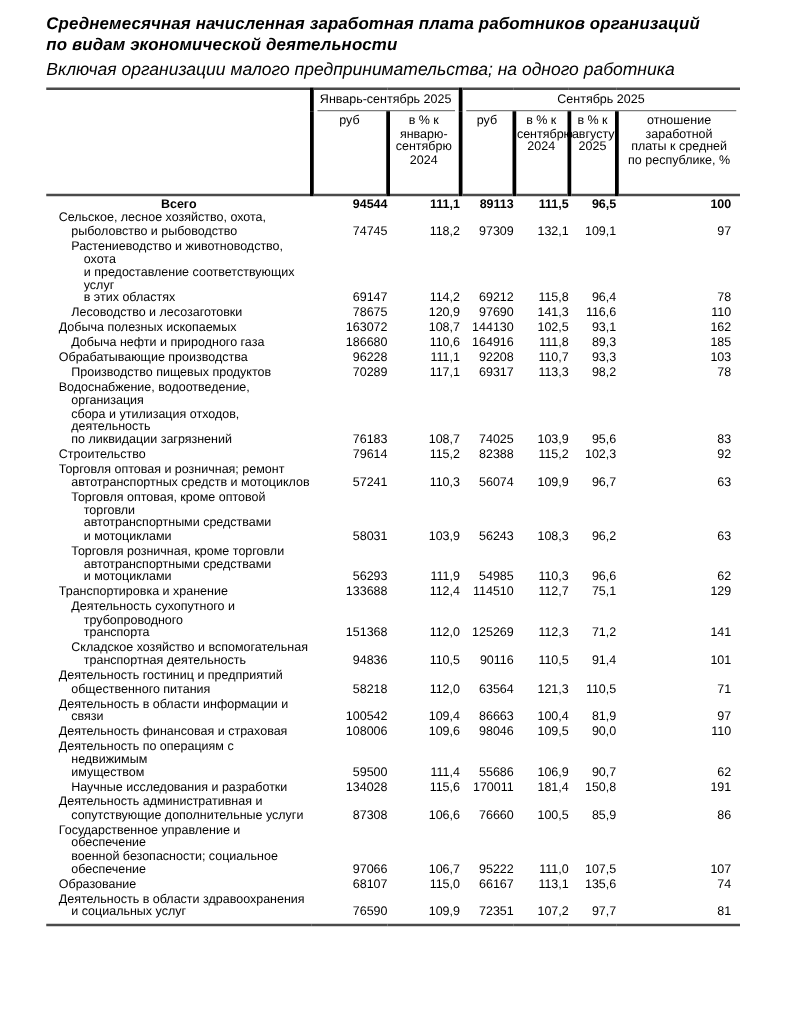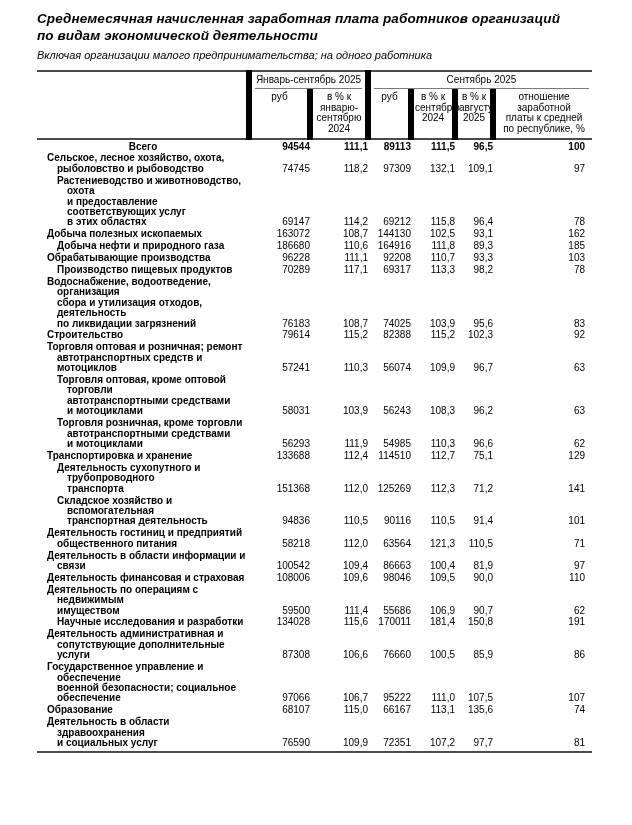--- a/index.html
+++ b/index.html
@@ -9,21 +9,21 @@
     -webkit-font-smoothing:antialiased;
   }
   .page { padding:10px 40px 0 37px; }
 
   .title {
     margin:0 0 5px 0;
     font-size:13.5px; font-weight:bold; line-height:17px;
     white-space:pre-line; letter-spacing:0.1px;font-style:italic;
   }
   .subtitle {
-    font-style:italic; font-size:11px; line-height:13px;
+    font-style:italic; font-size:14px; line-height:13px;
     margin:0 0 8px 0;
   }
 
   table.stat {
     border-collapse:collapse; table-layout:fixed;
     width:555px;
     border-bottom:2px solid #4a4a4a;
   }
   col.c-label { width:212px; }
   col.c1 { width:61px; }
@@ -34,33 +34,33 @@
   col.c6 { width:99px; }
 
   thead th { font-weight:normal; font-size:10px; vertical-align:top; padding:0; }
   tr.group-row th { border-top:2px solid #4a4a4a; height:16px; }
   th.group-cell { vertical-align:middle; }
   th.group-cell .group-inner {
     border-bottom:1px solid #7a7a7a;
     margin:0 3px; padding:2px 0 2px 0;
     text-align:center; line-height:12px; white-space:nowrap;
   }
-  th.vsep { border-left:6px solid #000000; }
+  th.vsep { border-left:3px solid #000000; }
   tr.colhead-row th {
     border-bottom:2px solid #4a4a4a;
-    padding:3px 1px 4px 1px;
+    padding:3px 1px 21px 1px;
     text-align:center; white-space:pre-line; line-height:10.5px;
   }
 
   tbody td {
     font-size:10px; line-height:10.4px;
     vertical-align:bottom; padding:1.5px 0 0 0;
   }
   tbody tr:last-child td { padding-bottom:3px; }
-  td.lbl { white-space:pre-line;font-weight:bold; }
+  td.lbl { white-space:pre-line; }
   td.lbl.lvl0 { padding-left:0;text-align:center; }
   td.lbl.lvl1 { padding-left:20px; text-indent:-10px; }
   td.lbl.lvl2 { padding-left:30px; text-indent:-10px;margin-top:32px; }
   td.num { text-align:right; }
   td.num.last { padding-right:7px; }
   tr.bold td { font-weight:bold; }
 </style>
 </head>
 <body>
 
@@ -134,20 +134,29 @@
 и предоставление соответствующих услуг
 в этих областях</td>
     <td class="num">69147</td>
     <td class="num">114,2</td>
     <td class="num">69212</td>
     <td class="num">115,8</td>
     <td class="num">96,4</td>
     <td class="num last">78</td>
   </tr>
         <tr>
+    <td class="lbl lvl2">Лесоводство и лесозаготовки</td>
+    <td class="num">78675</td>
+    <td class="num">120,9</td>
+    <td class="num">97690</td>
+    <td class="num">141,3</td>
+    <td class="num">116,6</td>
+    <td class="num last">110</td>
+  </tr>
+        <tr>
     <td class="lbl lvl1">Добыча полезных ископаемых</td>
     <td class="num">163072</td>
     <td class="num">108,7</td>
     <td class="num">144130</td>
     <td class="num">102,5</td>
     <td class="num">93,1</td>
     <td class="num last">162</td>
   </tr>
         <tr>
     <td class="lbl lvl2">Добыча нефти и природного газа</td>

